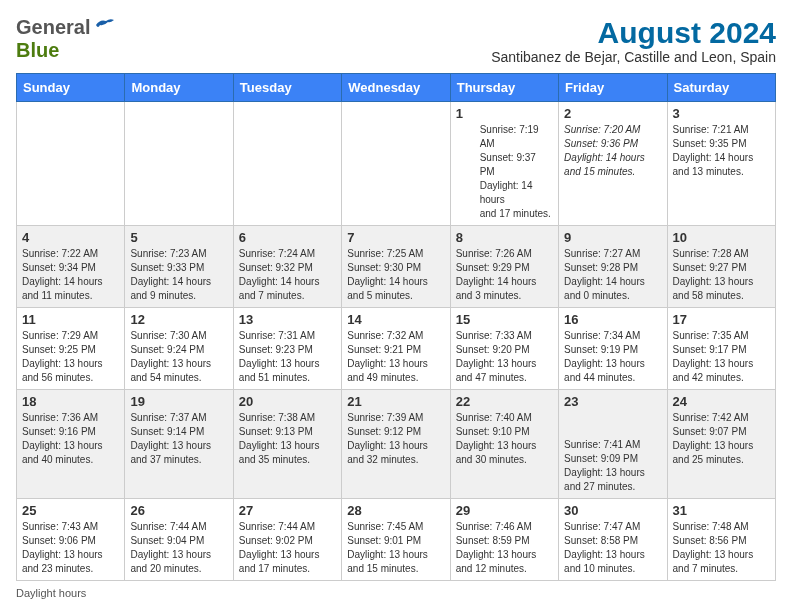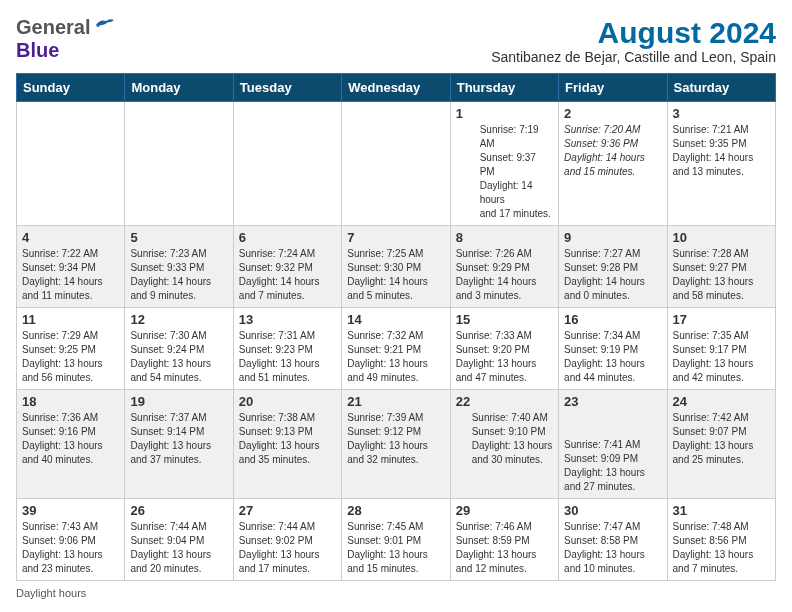--- a/index.html
+++ b/index.html
@@ -29,21 +29,21 @@
       font-size: 14px;
       color: #333;
       font-weight: normal;
     }
     .calendar {
       width: 100%;
       border-collapse: collapse;
       border: 1px solid #ccc;
     }
     .calendar th {
-      background-color: #0c4a6e;
+      background-color: #3b82f6;
       color: #fff;
       font-size: 13px;
       font-weight: bold;
       text-align: left;
       padding: 6px 6px;
       border: 1px solid #2b6cb0;
     }
     .calendar td {
       vertical-align: top;
       border: 1px solid #ccc;
@@ -81,21 +81,21 @@
       align-items: center;
     }
     .logo-text-general {
       font-size: 20px;
       font-weight: bold;
       color: #555;
     }
     .logo-text-blue {
       font-size: 20px;
       font-weight: bold;
-      color: #4c1d95;
+      color: #4d7c0f;
     }
   </style>
 </head>
 <body>
 
 <div class="header-area">
   <div class="logo-container">
     <div>
       <div style="display:flex; align-items:center;">
         <span class="logo-text-general">General</span>
@@ -278,21 +278,21 @@
         </td>
         <td>
           <div class="day-number">21</div>
           <div class="day-info" style="white-space: pre-line;">Sunrise: 7:39 AM
 Sunset: 9:12 PM
 Daylight: 13 hours
 and 32 minutes.</div>
         </td>
         <td>
           <div class="day-number">22</div>
-          <div class="day-info" style="white-space: pre-line; margin-left: 16px;">Sunrise: 7:40 AM
+          <div class="day-info" style="white-space: pre-line;">Sunrise: 7:40 AM
 Sunset: 9:10 PM
 Daylight: 13 hours
 and 30 minutes.</div>
         </td>
         <td>
           <div class="day-number">23</div>
           <div class="day-info" style="white-space: pre-line; margin-top: 29px;">Sunrise: 7:41 AM
 Sunset: 9:09 PM
 Daylight: 13 hours
 and 27 minutes.</div>
@@ -300,21 +300,21 @@
         <td>
           <div class="day-number">24</div>
           <div class="day-info" style="white-space: pre-line;">Sunrise: 7:42 AM
 Sunset: 9:07 PM
 Daylight: 13 hours
 and 25 minutes.</div>
         </td>
       </tr>
       <tr>
         <td>
-          <div class="day-number">39</div>
+          <div class="day-number">25</div>
           <div class="day-info" style="white-space: pre-line;">Sunrise: 7:43 AM
 Sunset: 9:06 PM
 Daylight: 13 hours
 and 23 minutes.</div>
         </td>
         <td>
           <div class="day-number">26</div>
           <div class="day-info" style="white-space: pre-line;">Sunrise: 7:44 AM
 Sunset: 9:04 PM
 Daylight: 13 hours

